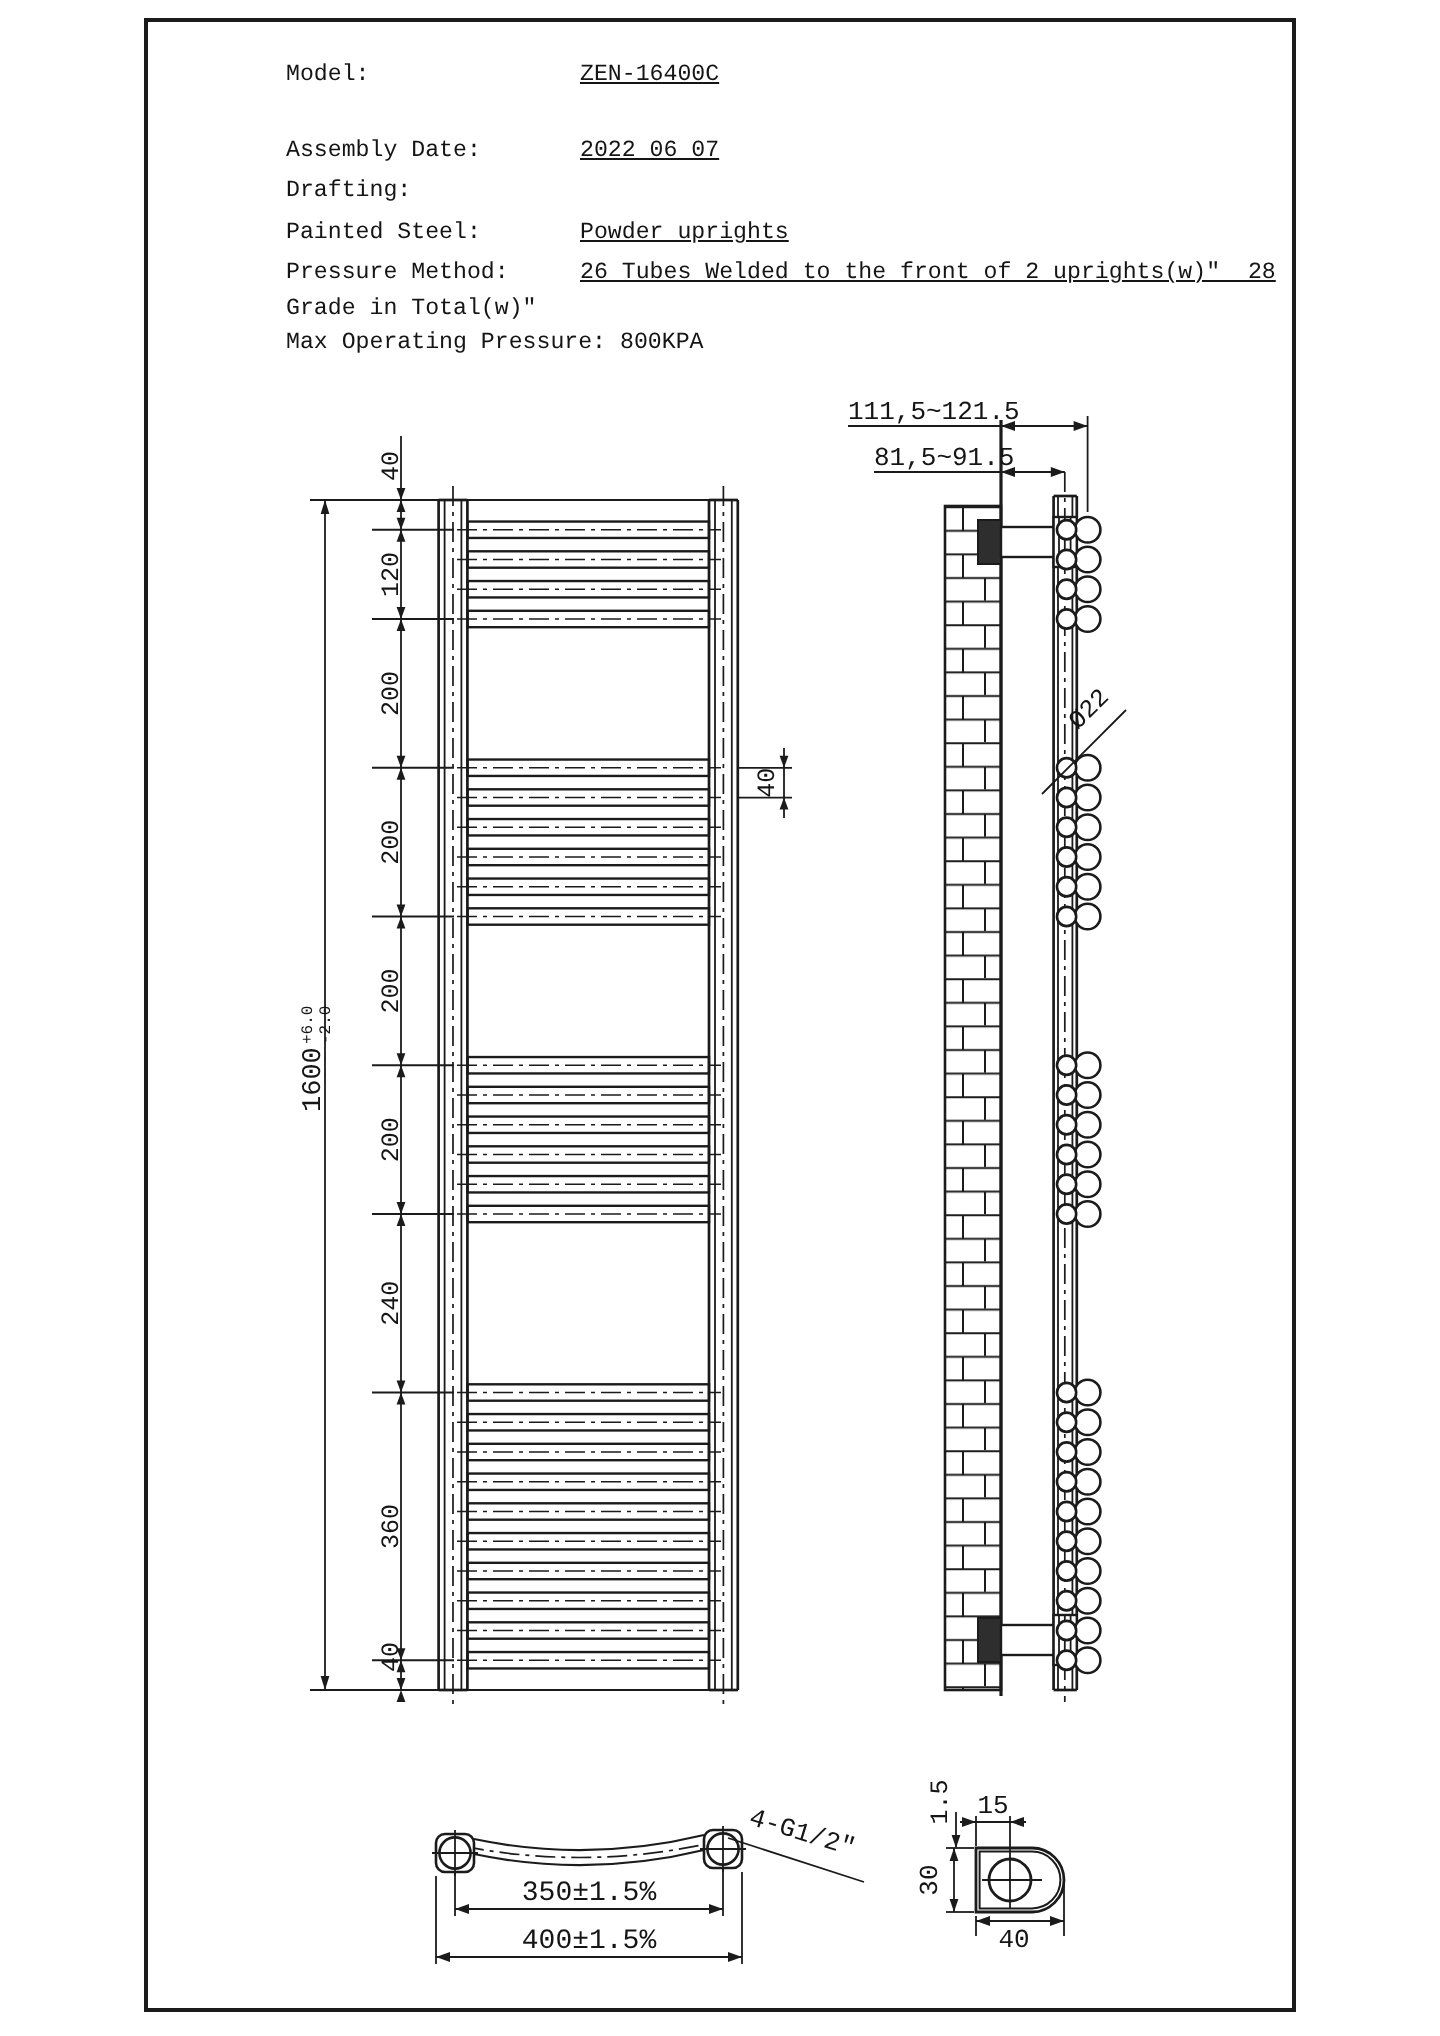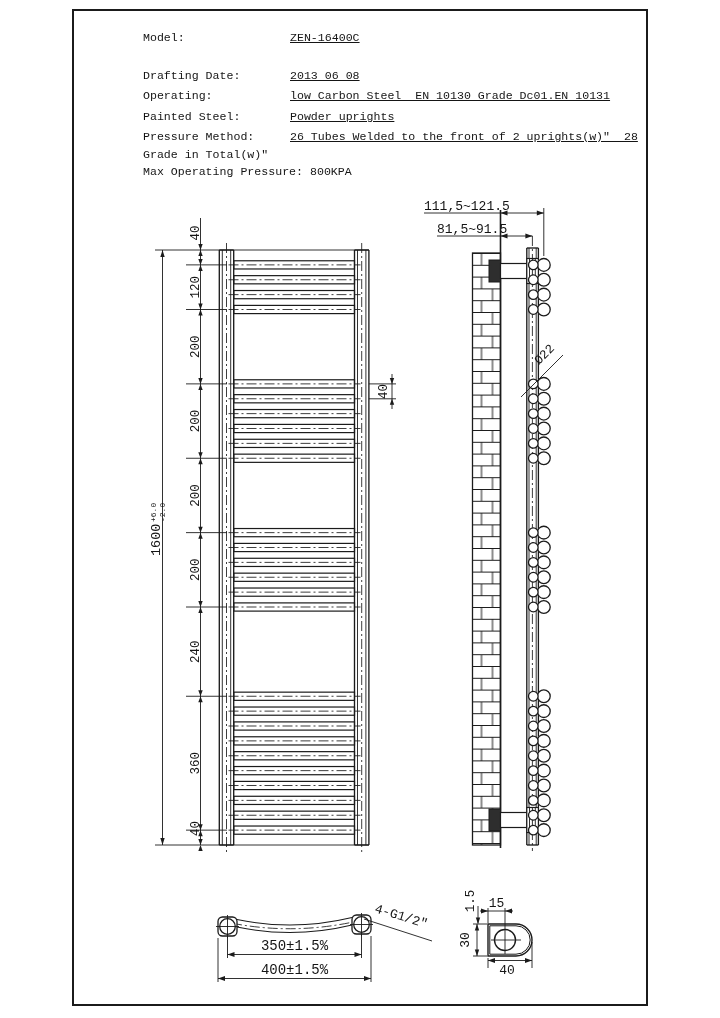--- a/index.html
+++ b/index.html
@@ -29,26 +29,25 @@
 <body>
 
 <div id="page">
 
   <div class="spec">
     <div class="row" style="top:31px">
         <span class="lab">Model:</span>
         <span class="val">ZEN-16400C</span>
       </div>
     <div class="row" style="top:69px">
-        <span class="lab">Drafting Date:</span>
-        <span class="val">2013 06 08</span>
+        <span class="lab">Assembly Date:</span>
+        <span class="val">2022 06 07</span>
       </div>
     <div class="row" style="top:89px">
-        <span class="lab">Operating:</span>
-        <span class="val">low Carbon Steel  EN 10130 Grade Dc01.EN 10131</span>
+        <span class="lab">Drafting:</span>
       </div>
     <div class="row" style="top:110px">
         <span class="lab">Painted Steel:</span>
         <span class="val">Powder uprights</span>
       </div>
     <div class="row" style="top:130px">
         <span class="lab">Pressure Method:</span>
         <span class="val">26 Tubes Welded to the front of 2 uprights(w)″  28</span>
       </div>
     <div class="row" style="top:148px">

